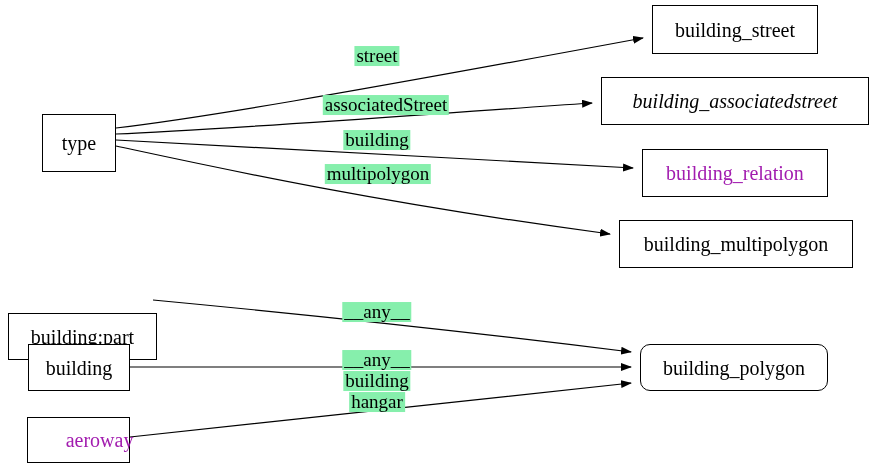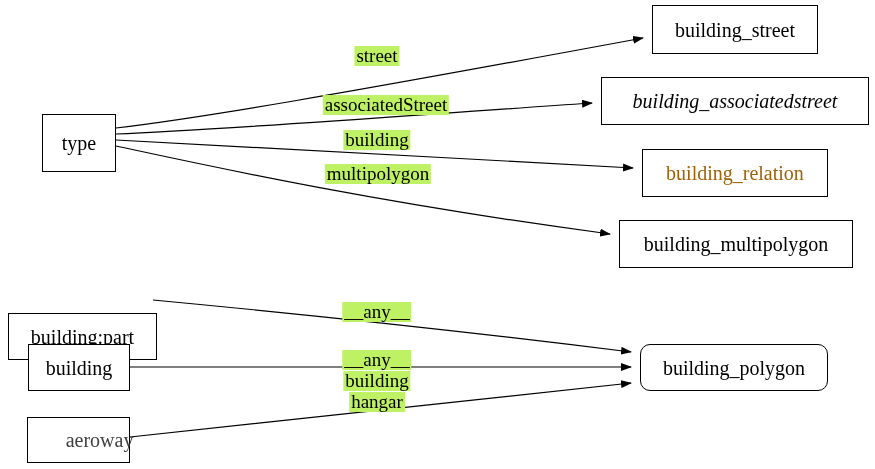--- a/index.html
+++ b/index.html
@@ -43,21 +43,21 @@
     display: block;
     padding: 0 2px;
   }
   .edge-label {
     position: absolute;
     transform: translate(-50%, -50%);
     color: #000000;
     font-size: 19px;
     line-height: 1.05;
     white-space: nowrap;
-    background: #bef264;
+    background: #86efac;
     padding: 0 2px;
     z-index: 3;
   }
 </style>
 </head>
 <body>
 
 <div id="canvas">
 
   <svg id="edge-layer" viewBox="0 0 875 469" width="875" height="469" xmlns="http://www.w3.org/2000/svg">
@@ -79,33 +79,33 @@
 
   <div class="node" style="left: 42px; top: 114px; width: 74px; height: 58px; border-color: rgb(0, 0, 0); color: rgb(0, 0, 0);">
     <span class="node-label">type</span>
   </div>
   <div class="node" style="left: 652px; top: 5px; width: 166px; height: 49px; border-color: rgb(0, 0, 0); color: rgb(0, 0, 0);">
     <span class="node-label">building_street</span>
   </div>
   <div class="node" style="left: 601px; top: 77px; width: 268px; height: 48px; border-color: rgb(0, 0, 0); color: rgb(0, 0, 0); font-style: italic;">
     <span class="node-label">building_associatedstreet</span>
   </div>
-  <div class="node" style="left: 642px; top: 149px; width: 186px; height: 48px; border-color: rgb(0, 0, 0); color: #a16207;">
+  <div class="node" style="left: 642px; top: 149px; width: 186px; height: 48px; border-color: rgb(0, 0, 0); color: #a21caf;">
     <span class="node-label">building_relation</span>
   </div>
   <div class="node" style="left: 619px; top: 220px; width: 234px; height: 48px; border-color: rgb(0, 0, 0); color: rgb(0, 0, 0);">
     <span class="node-label">building_multipolygon</span>
   </div>
   <div class="node" style="left: 8px; top: 273px; width: 149px; height: 47px; border-color: rgb(0, 0, 0); color: rgb(0, 0, 0); margin-top: 40px;">
     <span class="node-label">building:part</span>
   </div>
   <div class="node" style="left: 28px; top: 344px; width: 102px; height: 47px; border-color: rgb(0, 0, 0); color: rgb(0, 0, 0);">
     <span class="node-label">building</span>
   </div>
-  <div class="node" style="left: 27px; top: 417px; width: 103px; height: 46px; border-color: rgb(0, 0, 0); color: #404040; padding-left: 42px;">
+  <div class="node" style="left: 27px; top: 417px; width: 103px; height: 46px; border-color: rgb(0, 0, 0); color: #a21caf; padding-left: 42px;">
     <span class="node-label">aeroway</span>
   </div>
   <div class="node" style="left: 640px; top: 344px; width: 188px; height: 47px; border-color: rgb(0, 0, 0); color: rgb(0, 0, 0); border-radius: 10px;">
     <span class="node-label">building_polygon</span>
   </div>
 
   <div class="edge-label" style="left: 377px; top: 56px; color: rgb(0, 0, 0);">street</div>
   <div class="edge-label" style="left: 378px; top: 105px; color: rgb(0, 0, 0); margin-left: 8px;">associatedStreet</div>
   <div class="edge-label" style="left: 377px; top: 140px; color: rgb(0, 0, 0);">building</div>
   <div class="edge-label" style="left: 378px; top: 174px; color: rgb(0, 0, 0);">multipolygon</div>

